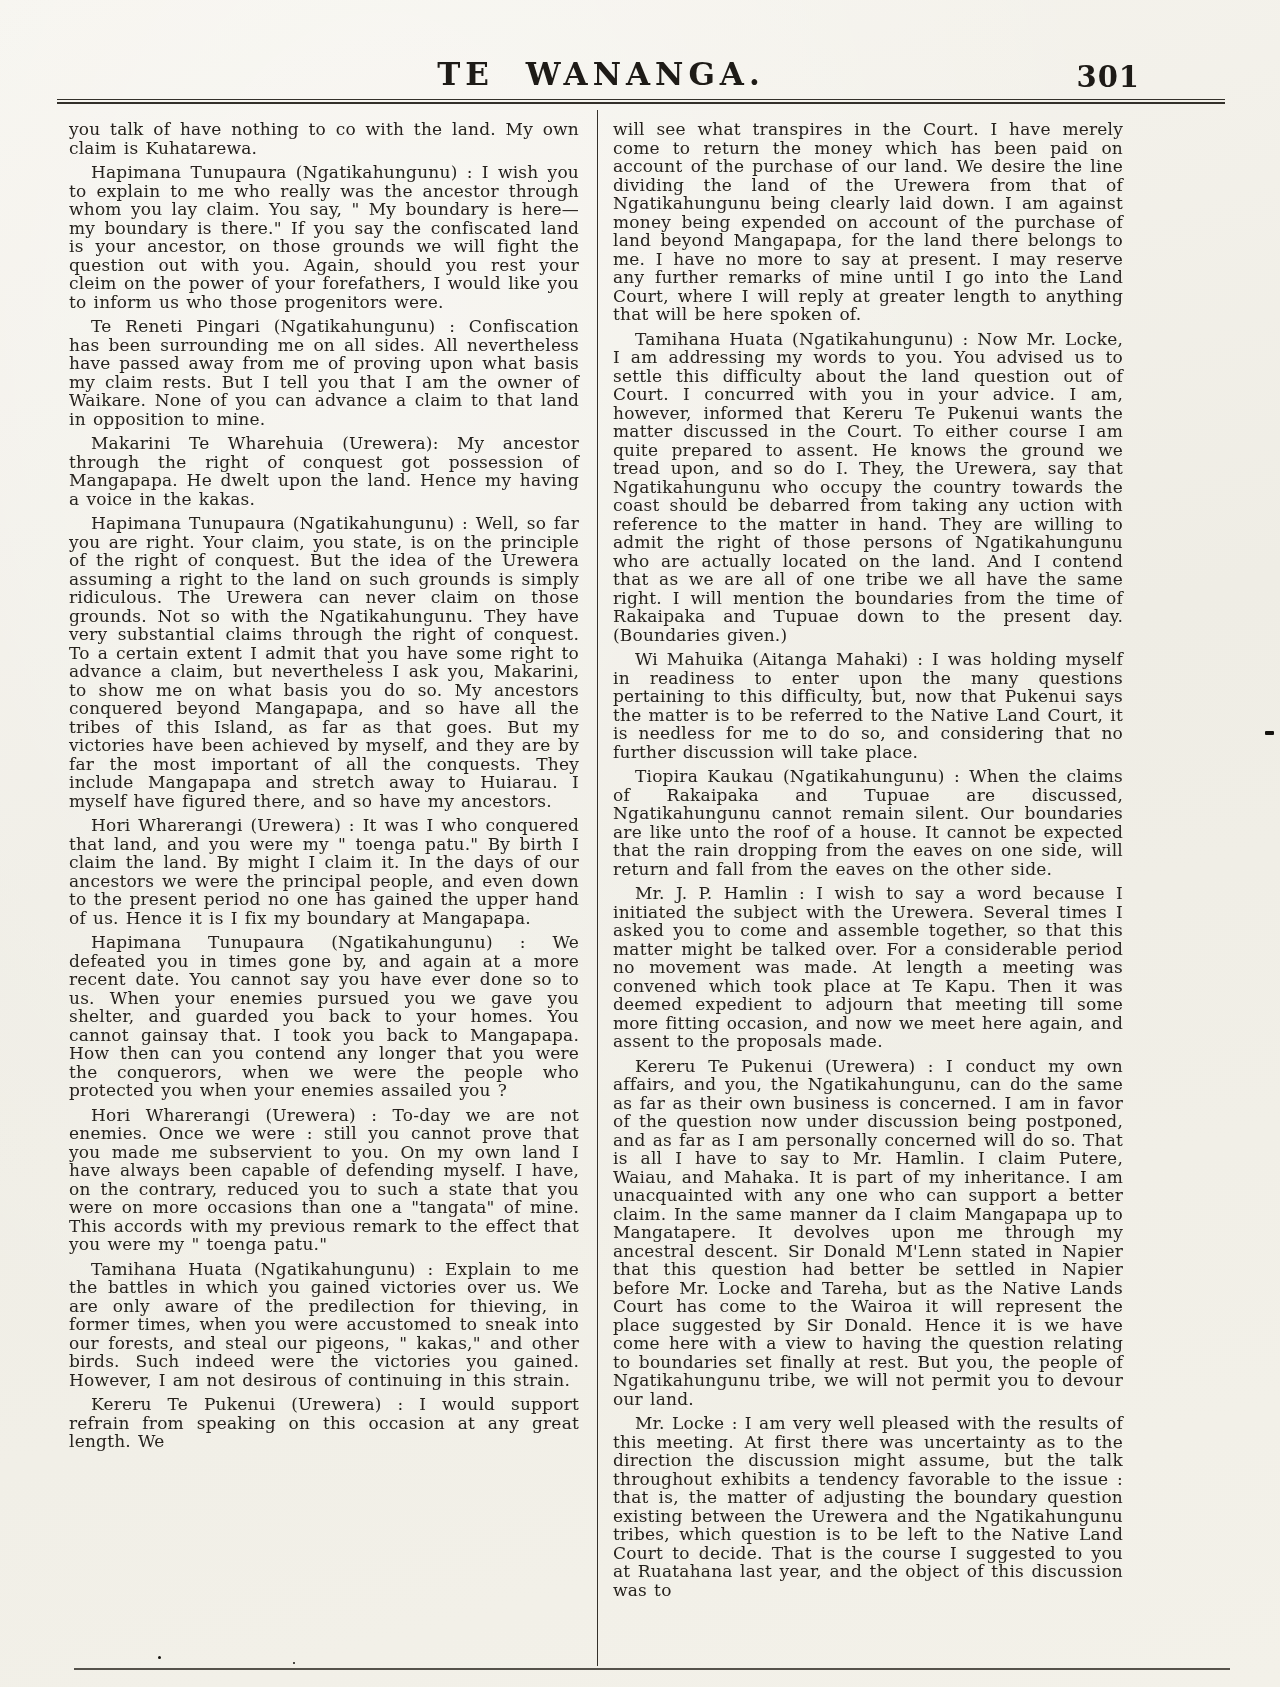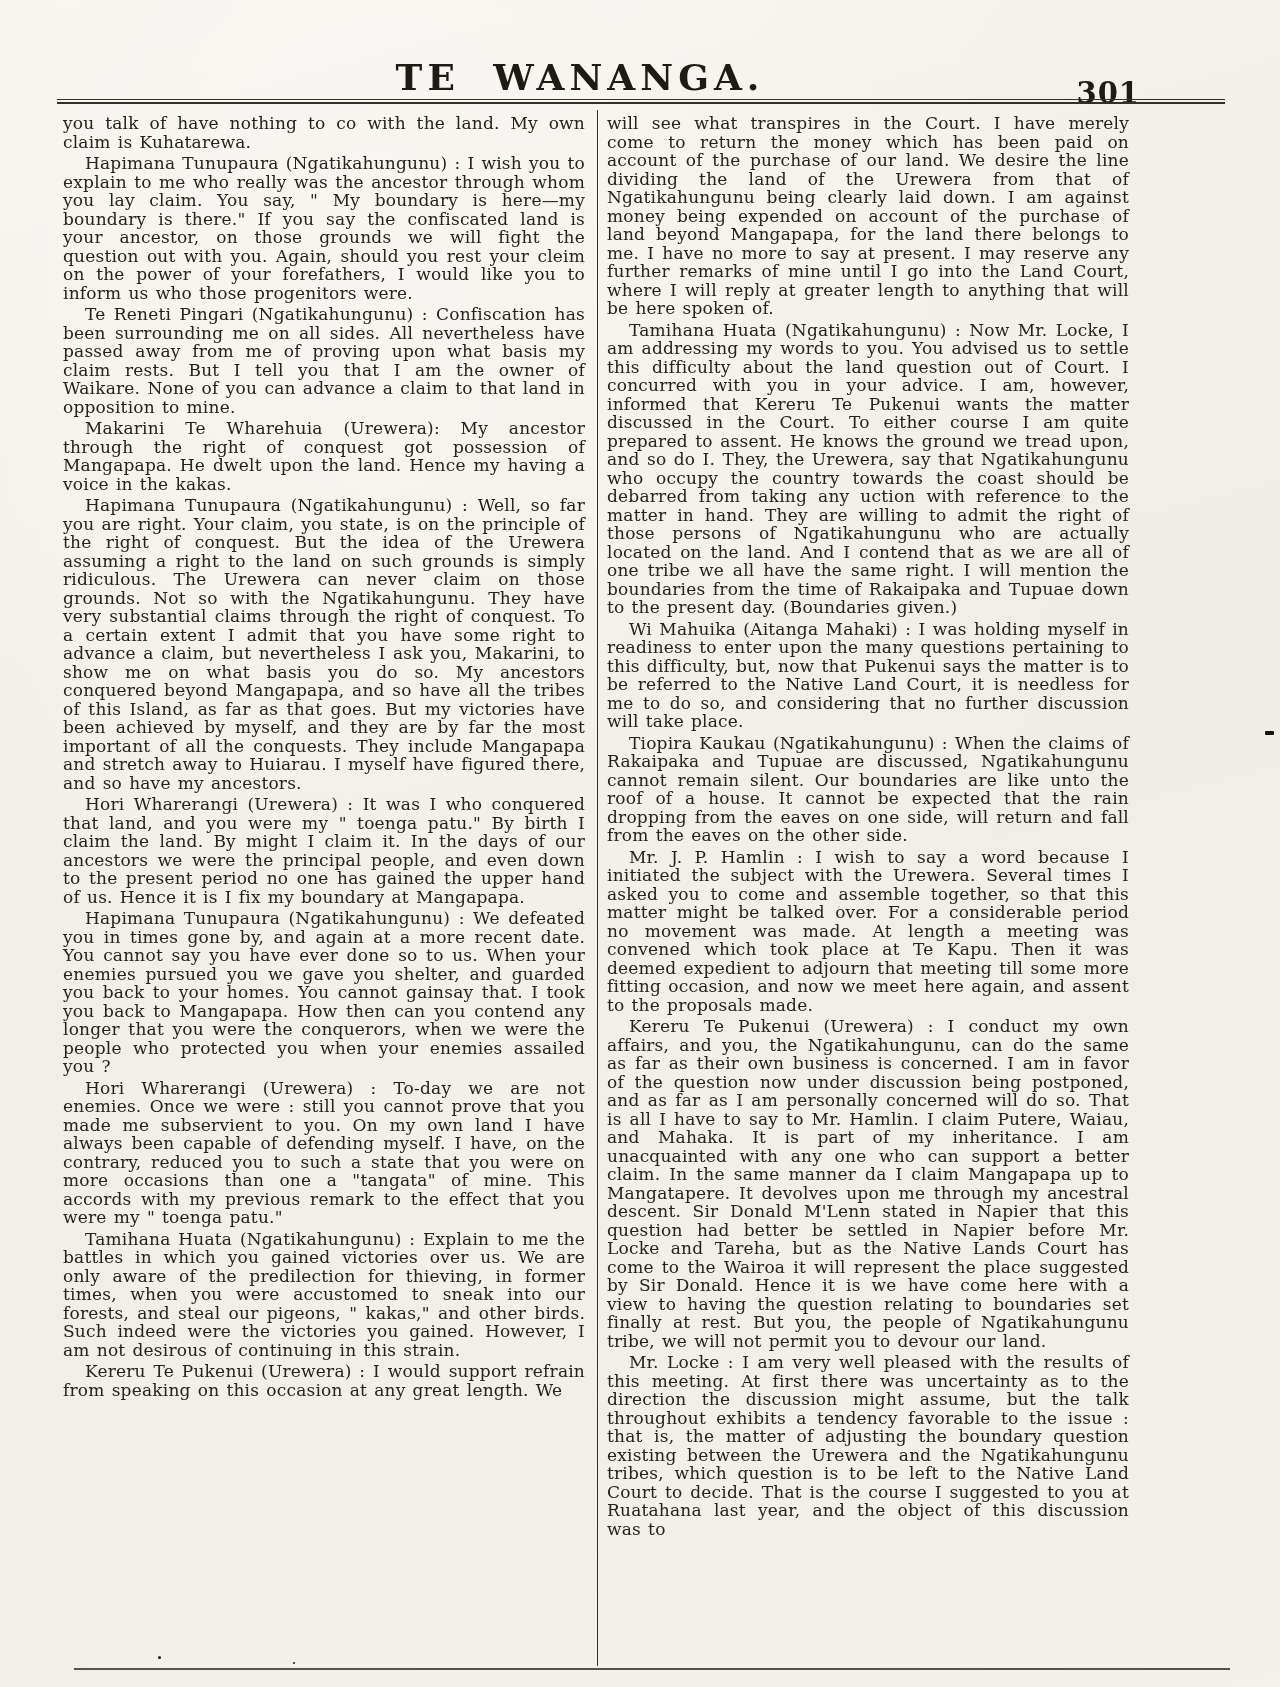--- a/index.html
+++ b/index.html
@@ -11,36 +11,35 @@
     margin: 0 auto;
     background:
       radial-gradient(ellipse at 30% 20%, rgba(255,255,255,.35), rgba(0,0,0,0) 60%),
       linear-gradient(165deg, #f6f4ee 0%, #efede5 45%, #f3f1e9 100%);
     font-family: "DejaVu Serif", "Liberation Serif", serif;
     color: #26221d;
     overflow: hidden;
   }
   .header-title {
     position: absolute;
-    top: 56px; left: 47px; width: 1066px;
+    top: 56px; left: 68px; width: 1066px;
     text-align: center;
-    font-size: 36px;
+    font-size: 31px;
     font-weight: bold;
     letter-spacing: 5px;
     word-spacing: 16px;
     color: #1e1b17;
   }
   .page-number {
     position: absolute;
     top: 60px; right: 140px;
     font-size: 29px;
     font-weight: bold;
     letter-spacing: 1px;
     color: #1e1b17;
-    margin-top: 16px;
   }
   .top-rule {
     position: absolute;
     top: 99px; left: 57px; width: 1168px;
     height: 5px;
     border-top: 1px solid #33302a;
     border-bottom: 2px solid #33302a;
   }
   .bottom-rule {
     position: absolute;
@@ -63,21 +62,21 @@
     grid-template-columns: 522px 522px;
     column-gap: 22px;
   }
   .column {
     font-size: 17px;
     line-height: 18.5px;
     letter-spacing: 0.2px;
     word-spacing: 1.5px;
     text-align: justify;
   }
-  .para { margin: 0; text-indent: 22px; }
+  .para { margin: 6px; text-indent: 22px; }
   .para + .para { margin-top: 3px; }
   .para:first-child { text-indent: 0; }
   .artifact { position: absolute; background: #15130f; border-radius: 1px; }
   .artifact-dash { right: 6px; top: 731px; width: 9px; height: 4px; }
   .artifact-dot-1 { left: 158px; top: 1656px; width: 3px; height: 3px; border-radius: 50%; }
   .artifact-dot-2 { left: 293px; top: 1662px; width: 2px; height: 2px; border-radius: 50%; }
 </style>
 </head>
 <body>
 

